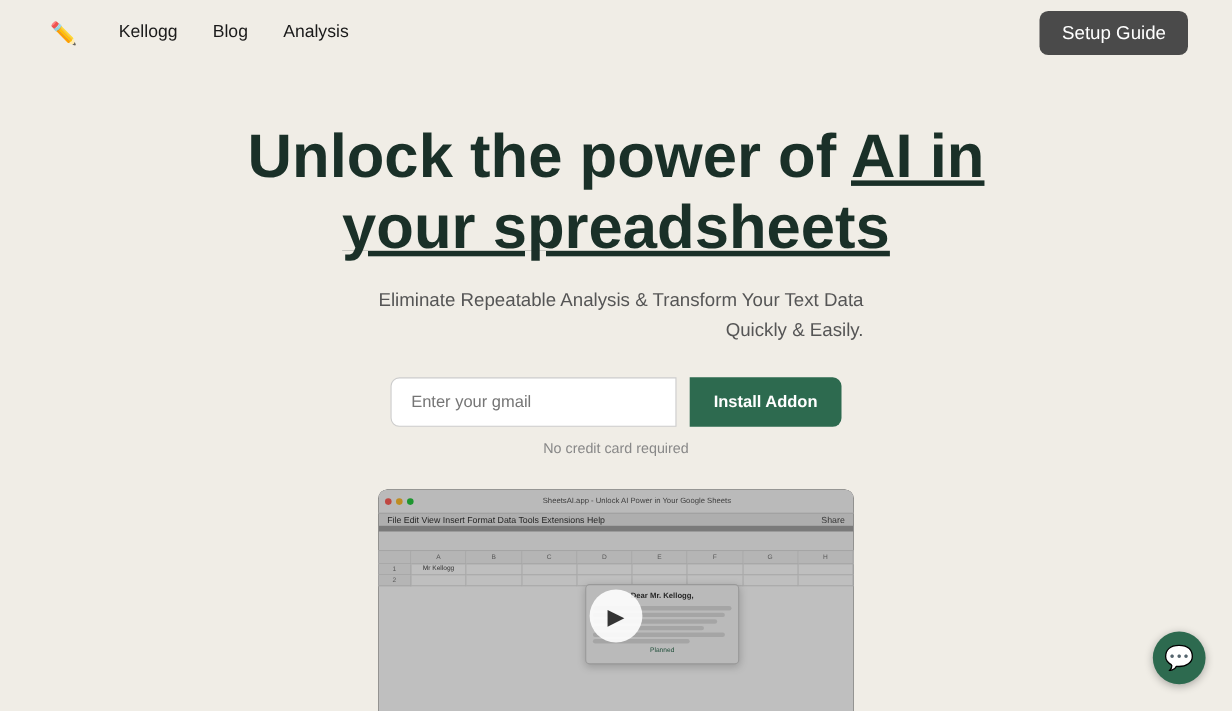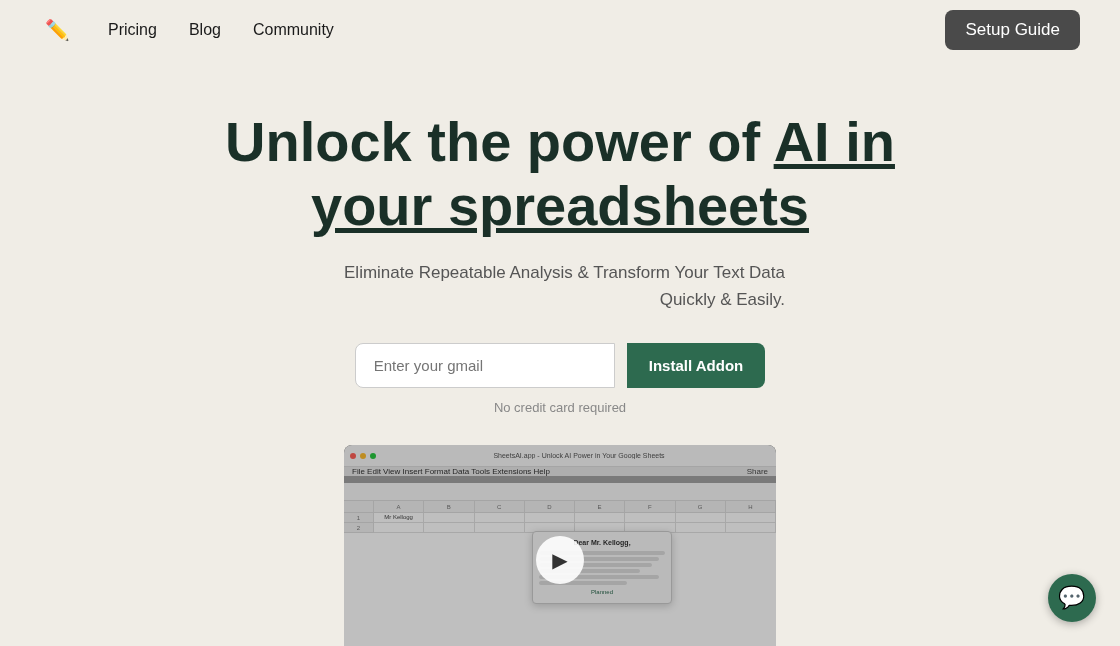--- a/index.html
+++ b/index.html
@@ -139,21 +139,21 @@
     }
     .sheets-dot {
       width: 6px; height: 6px; border-radius: 50%;
     }
     .sheets-dot.red { background: #ff5f57; }
     .sheets-dot.yellow { background: #febc2e; }
     .sheets-dot.green { background: #28c840; }
     .sheets-tab-bar {
       background: #e8e8e8;
       height: 16px;
-      border-bottom: 7px solid #a3a3a3;
+      border-bottom: 5px solid #a3a3a3;
       font-size: 8px;
       display: flex;
       align-items: center;
       padding-left: 8px;
       color: #333;
     }
     .sheets-toolbar {
       background: #f8f8f8;
       height: 18px;
       border-bottom: 1px solid #ddd;
@@ -251,23 +251,23 @@
     }
   </style>
 </head>
 <body>
 
 <nav>
   <div class="nav-left">
     <div class="logo-icon">
       <span>✏️</span>
     </div>
-    <a class="nav-link">Pricing</a>
+    <a class="nav-link">Kellogg</a>
     <a class="nav-link">Blog</a>
-    <a class="nav-link">Community</a>
+    <a class="nav-link">Analysis</a>
   </div>
   <button class="setup-guide-btn">Setup Guide</button>
 </nav>
 
 <section class="hero">
   <h1 class="hero-title">
     <span>Unlock the power of </span><span class="underline-link">AI in your spreadsheets</span>
   </h1>
   <p class="hero-subtitle">
     <span>Eliminate Repeatable Analysis &amp; Transform Your Text Data</span><br>

